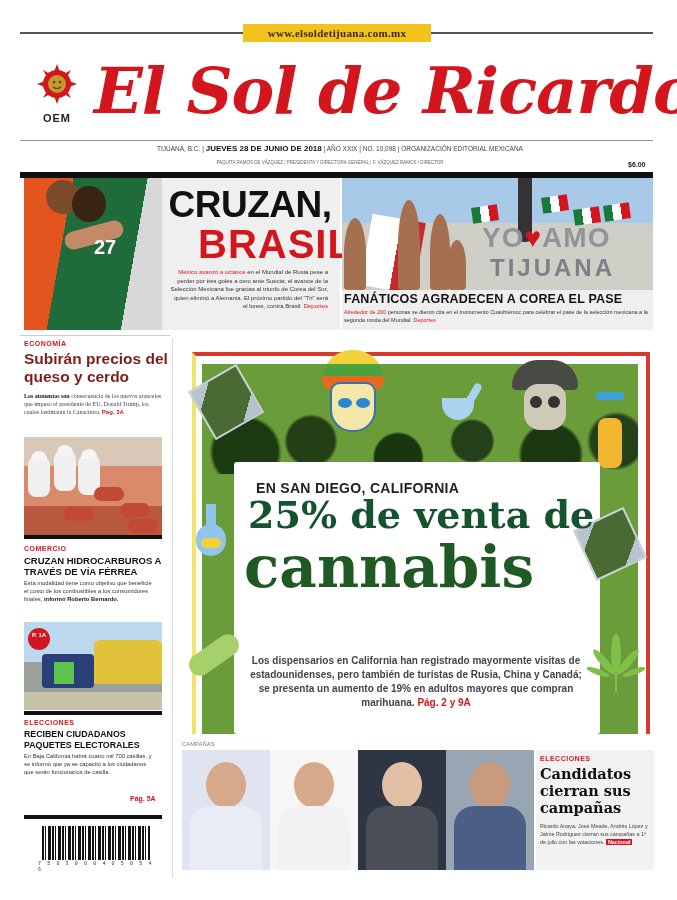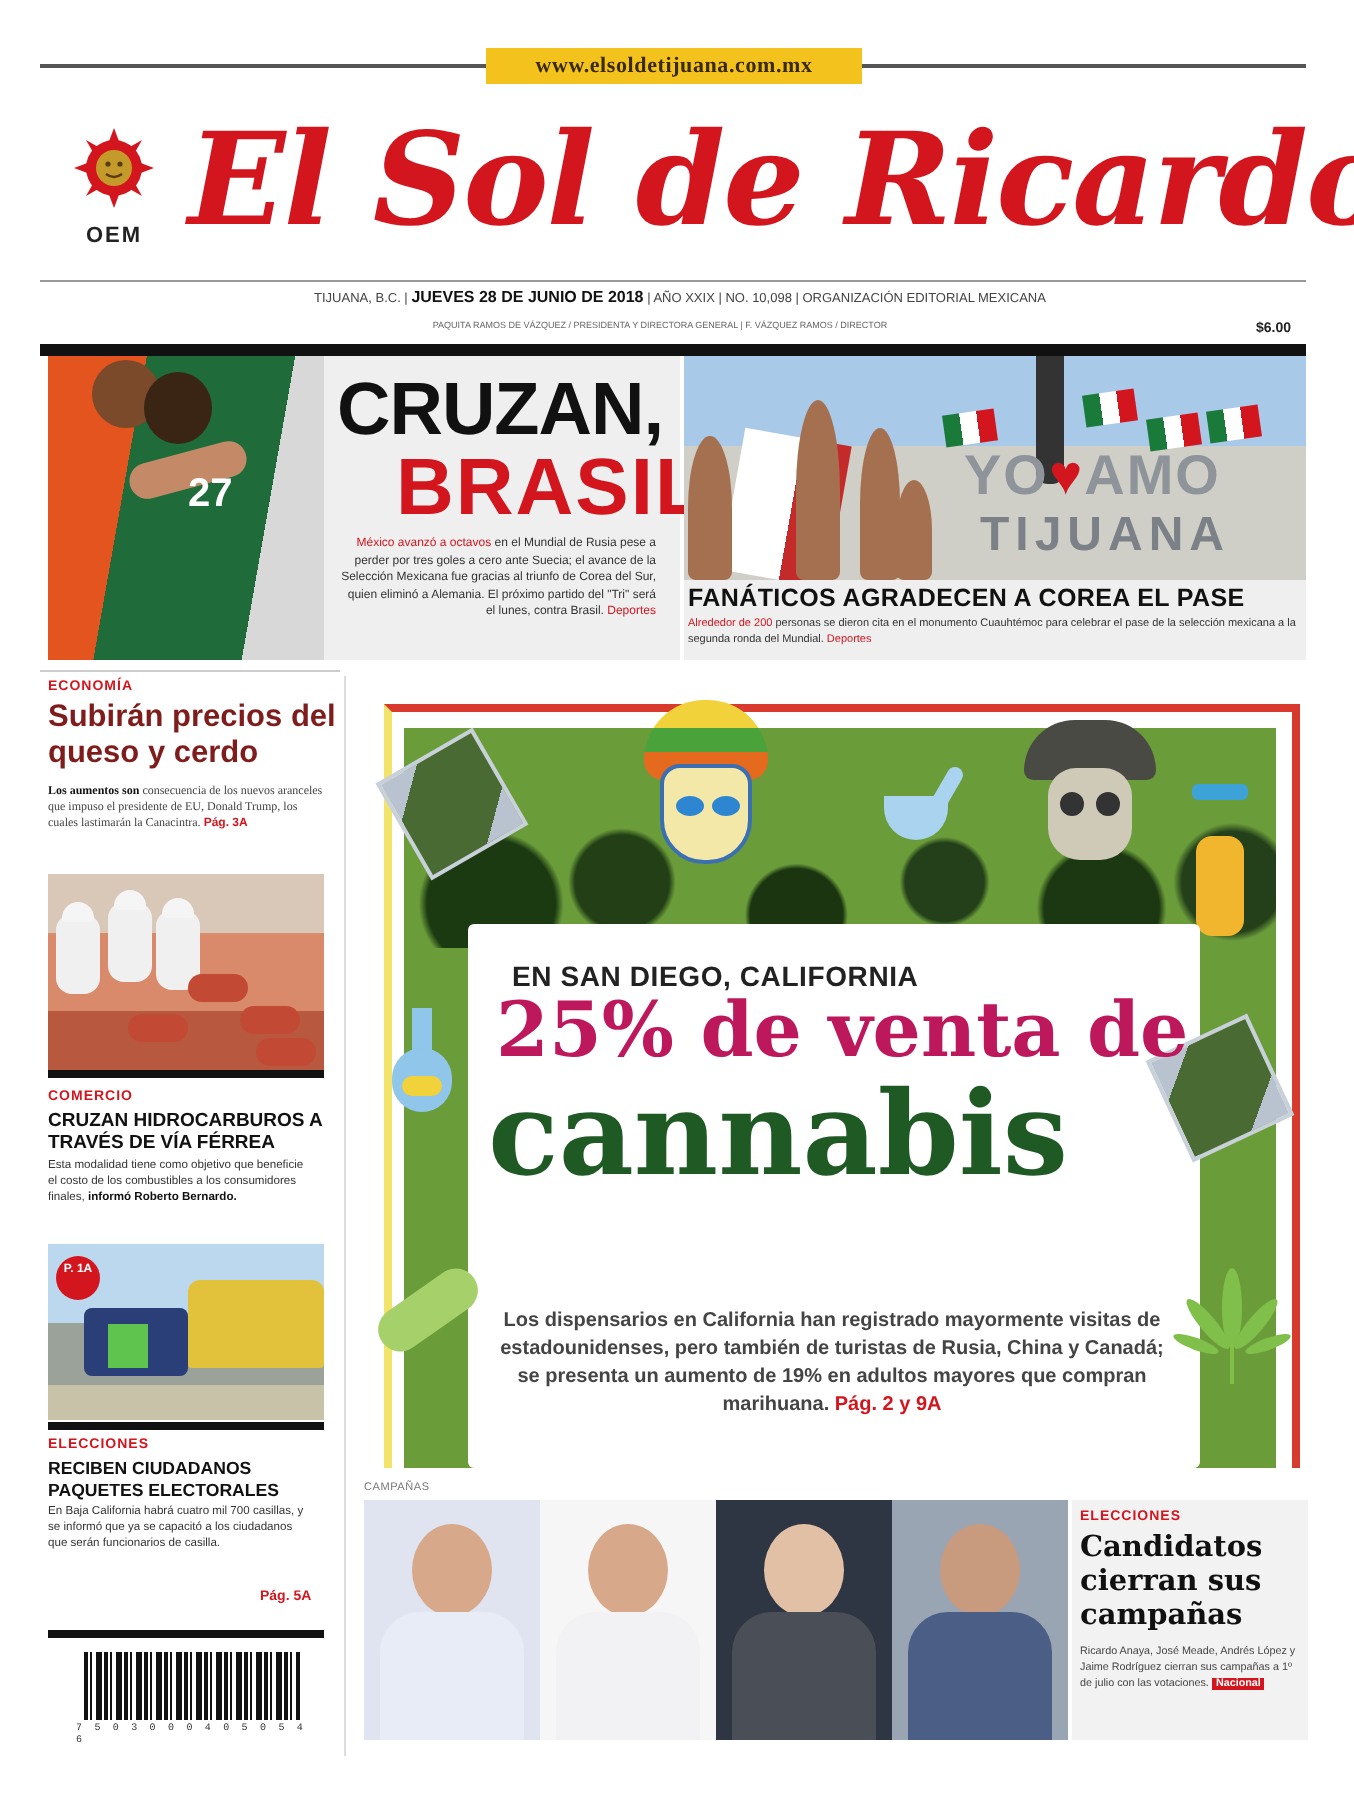--- a/index.html
+++ b/index.html
@@ -102,21 +102,21 @@
   .icon-hookah .body { position: absolute; left: 6px; top: 26px; width: 24px; height: 50px; background: #f2b62e; border-radius: 8px; }
   .icon-bong { position: absolute; left: 14px; top: 160px; width: 30px; height: 52px; }
   .icon-bong .neck { position: absolute; left: 10px; top: 0; width: 10px; height: 26px; background: #8fc6ea; }
   .icon-bong .base { position: absolute; left: 0; top: 20px; width: 30px; height: 32px; border-radius: 15px; background: #8fc6ea; }
   .icon-bong .water { position: absolute; left: 5px; top: 34px; width: 20px; height: 10px; border-radius: 10px; background: #f2d23a; }
   .icon-joint { position: absolute; left: 4px; top: 300px; width: 56px; height: 22px; background: #a6d06a; border-radius: 11px; transform: rotate(-35deg); }
   .icon-leaf { position: absolute; left: 402px; top: 290px; width: 64px; height: 60px; }
   .icon-bag2 { left: 400px; top: 172px; transform: rotate(-25deg); }
 
   .f-kicker { position: absolute; left: 74px; top: 136px; font-size: 14px; font-weight: 900; color: #222; letter-spacing: 0.3px; }
-  .f-line1 { position: absolute; left: 66px; top: 148px; width: 340px; font-family: "DejaVu Serif", serif; font-weight: bold; font-size: 38px; line-height: 46px; color: #be185d; white-space: nowrap; }
+  .f-line1 { position: absolute; left: 66px; top: 148px; width: 340px; font-family: "DejaVu Serif", serif; font-weight: bold; font-size: 38px; line-height: 46px; color: #14532d; white-space: nowrap; }
   .f-line2 { position: absolute; left: 62px; top: 190px; width: 346px; font-family: "DejaVu Serif", serif; font-weight: bold; font-size: 58px; line-height: 66px; color: #1f5a24; white-space: nowrap; }
   .f-line3 { position: absolute; left: 66px; top: 258px; width: 340px; font-family: "DejaVu Serif", serif; font-weight: bold; font-size: 36px; line-height: 44px; color: #111; white-space: nowrap; }
   .f-body { position: absolute; left: 64px; top: 310px; width: 340px; font-size: 10px; line-height: 14px; font-weight: bold; color: #444; text-align: center; }
   .f-body .red { color: #d3151e; }
 
   
   .cand-label { left: 182px; top: 741px; font-size: 5.5px; color: #777; letter-spacing: 0.3px; }
   .cand-photos { left: 182px; top: 750px; width: 352px; height: 120px; display: flex; }
   .cand { flex: 1; position: relative; overflow: hidden; }
   .cand .head { position: absolute; left: 24px; top: 12px; width: 40px; height: 46px; border-radius: 50%; background: #d7a88a; }

